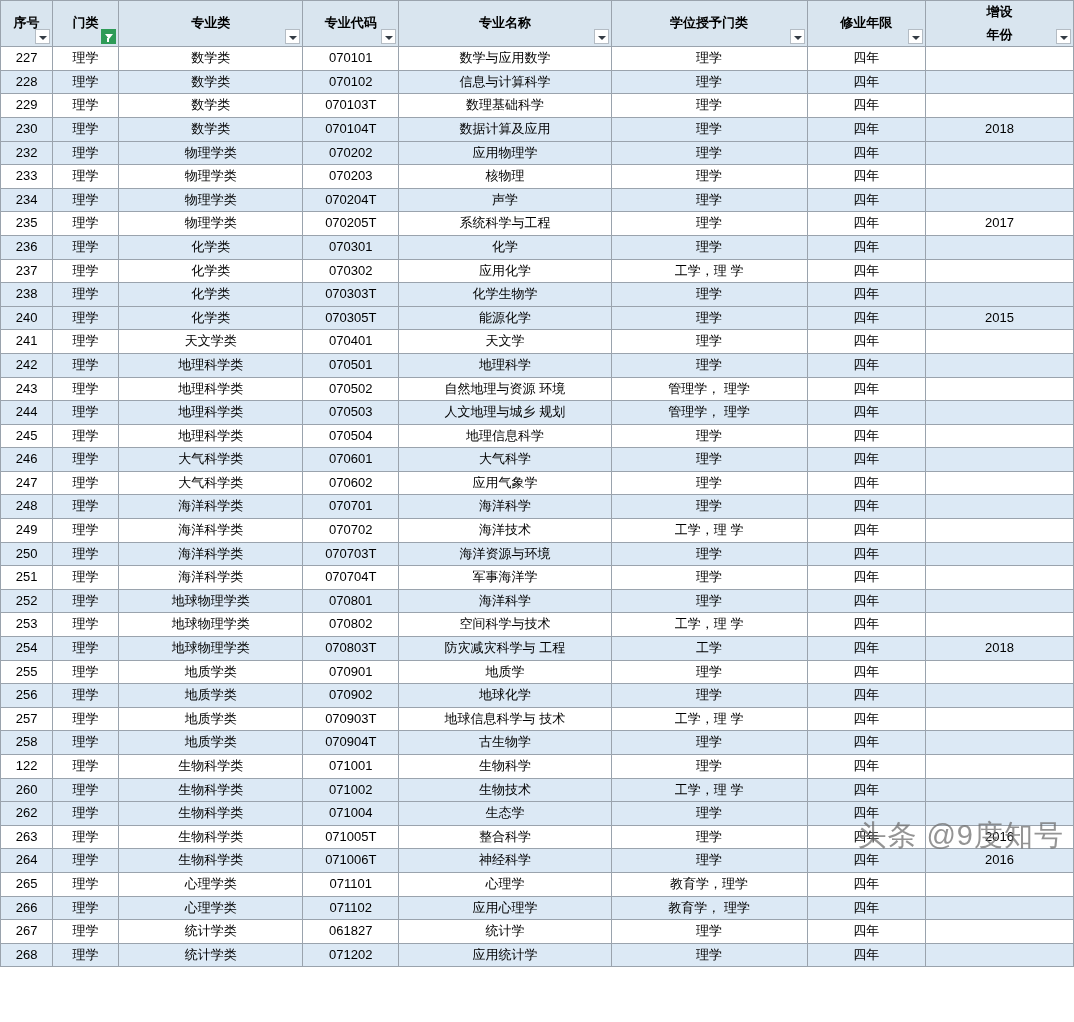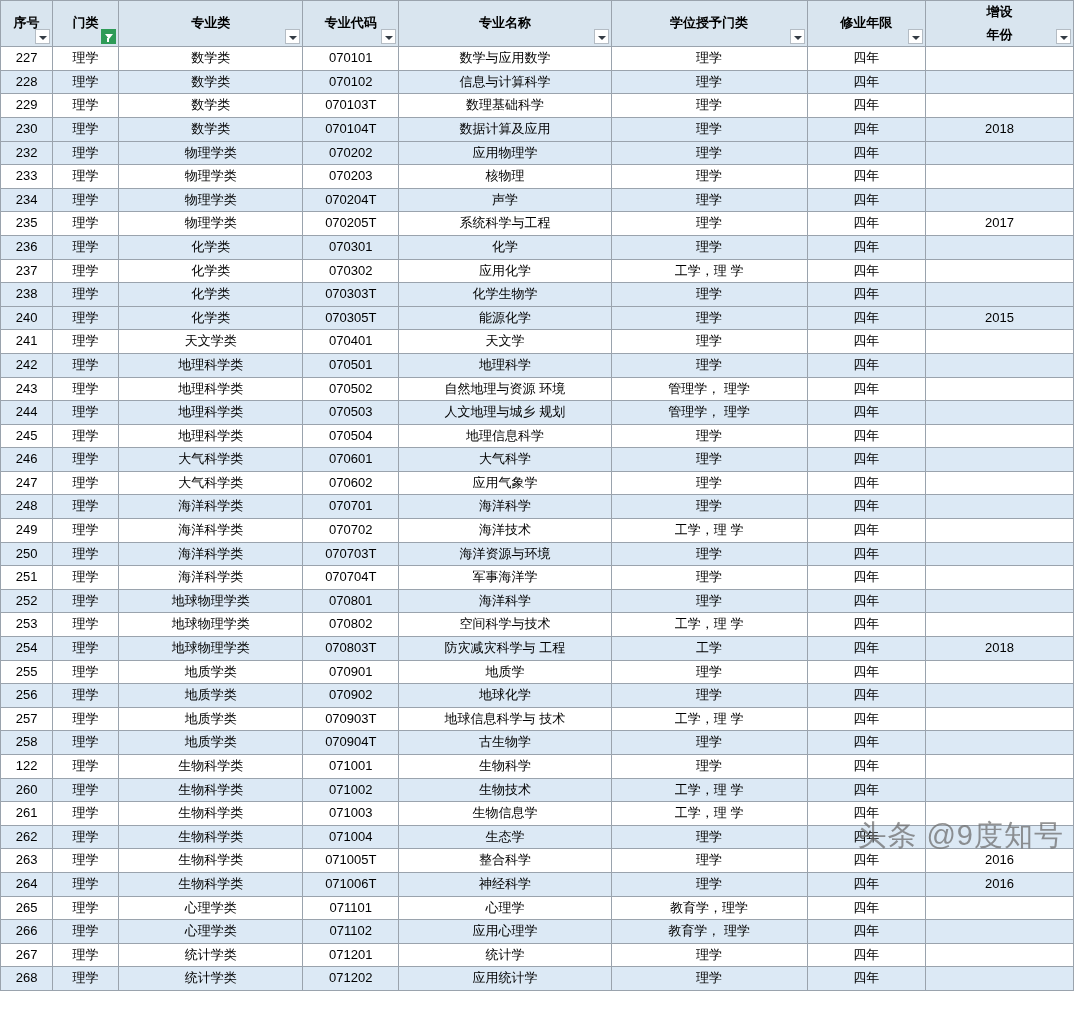--- a/index.html
+++ b/index.html
@@ -485,30 +485,20 @@
         <tr class="alt">
           <td>260</td>
           <td>理学</td>
           <td>生物科学类</td>
           <td>071002</td>
           <td>生物技术</td>
           <td>工学，理  学</td>
           <td>四年</td>
           <td></td>
         </tr>
-        <tr class="plain">
-          <td>261</td>
-          <td>理学</td>
-          <td>生物科学类</td>
-          <td>071003</td>
-          <td>生物信息学</td>
-          <td>工学，理  学</td>
-          <td>四年</td>
-          <td></td>
-        </tr>
         <tr class="alt">
           <td>262</td>
           <td>理学</td>
           <td>生物科学类</td>
           <td>071004</td>
           <td>生态学</td>
           <td>理学</td>
           <td>四年</td>
           <td></td>
         </tr>
@@ -549,21 +539,21 @@
           <td>071102</td>
           <td>应用心理学</td>
           <td>教育学，  理学</td>
           <td>四年</td>
           <td></td>
         </tr>
         <tr class="plain">
           <td>267</td>
           <td>理学</td>
           <td>统计学类</td>
-          <td>071201</td>
+          <td>061827</td>
           <td>统计学</td>
           <td>理学</td>
           <td>四年</td>
           <td></td>
         </tr>
         <tr class="alt">
           <td>268</td>
           <td>理学</td>
           <td>统计学类</td>
           <td>071202</td>

